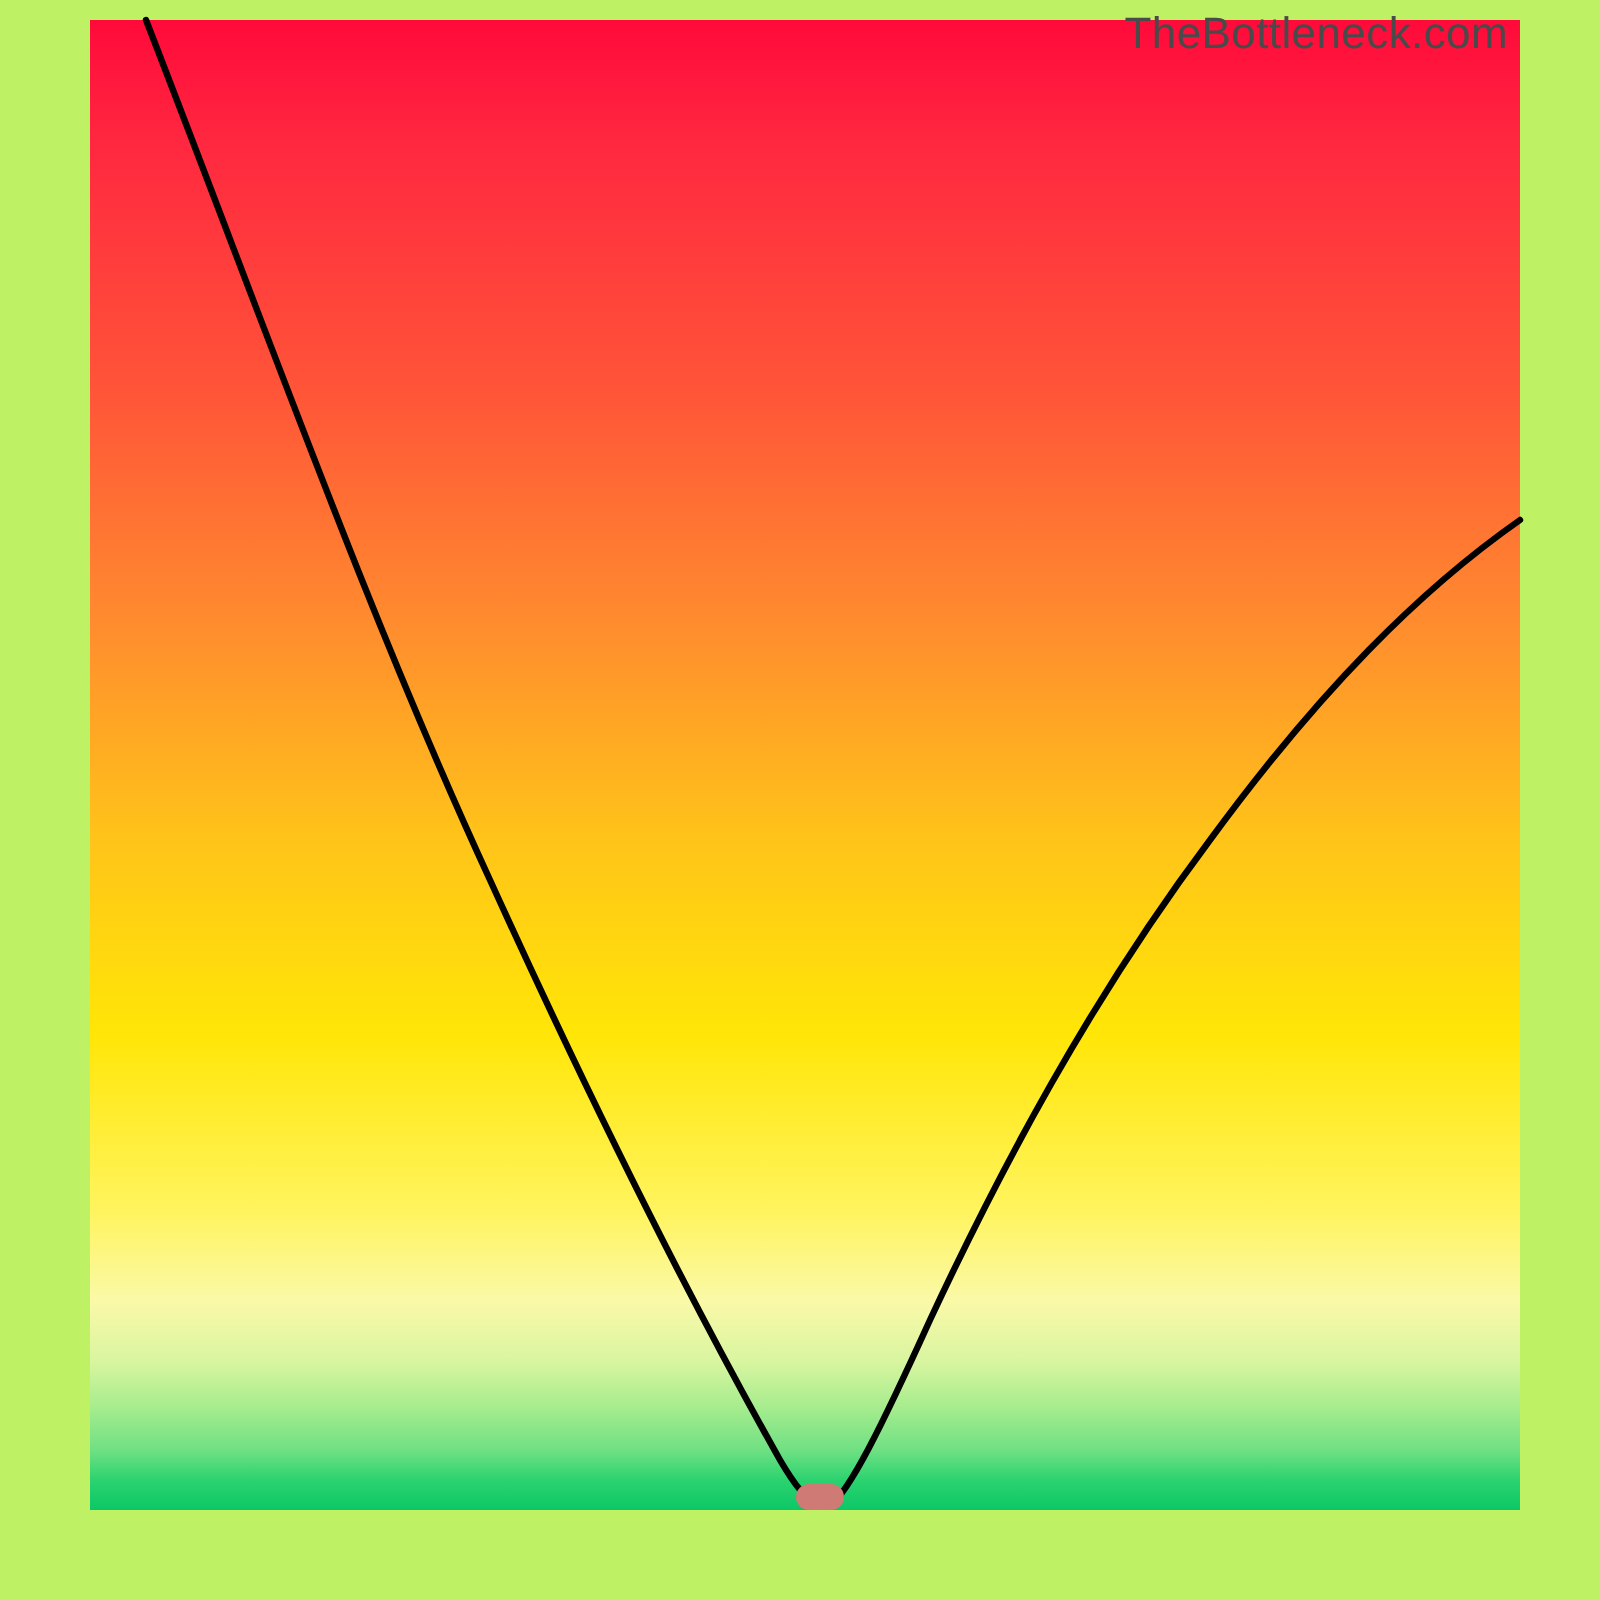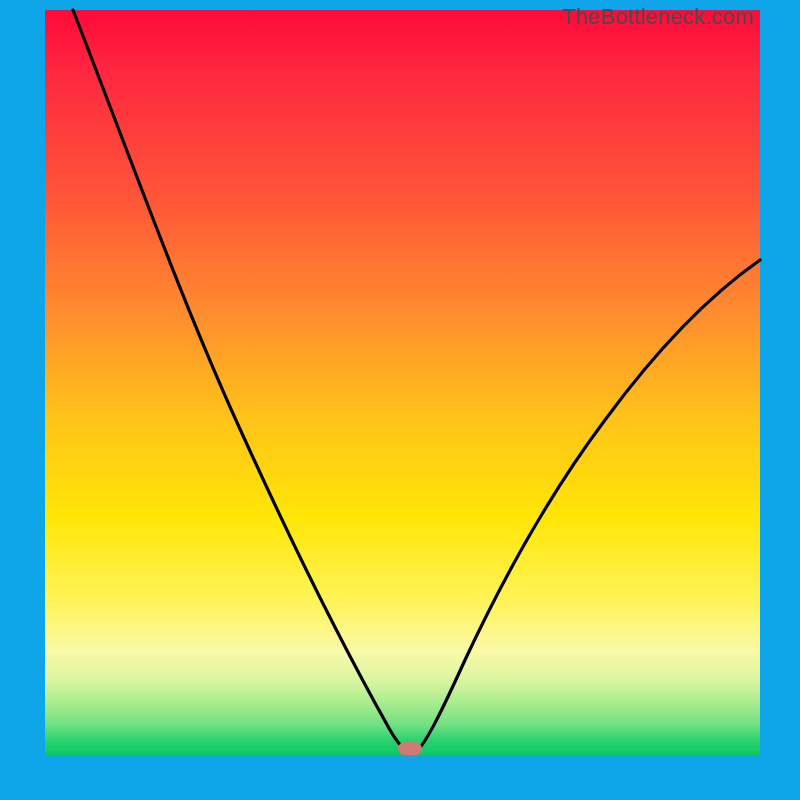--- a/index.html
+++ b/index.html
@@ -8,21 +8,21 @@
     width: 800px;
     height: 800px;
     background: #000;
     overflow: hidden;
     font-family: Arial, Helvetica, sans-serif;
   }
   .frame {
     position: relative;
     width: 800px;
     height: 800px;
-    background: #0ea5e9;
+    background: #bef264;
   }
   .plot-area {
     position: absolute;
     left: 45px;
     top: 10px;
     width: 715px;
     height: 745px;
     
     background: linear-gradient(to bottom,
       #ff0a3a 0%,

